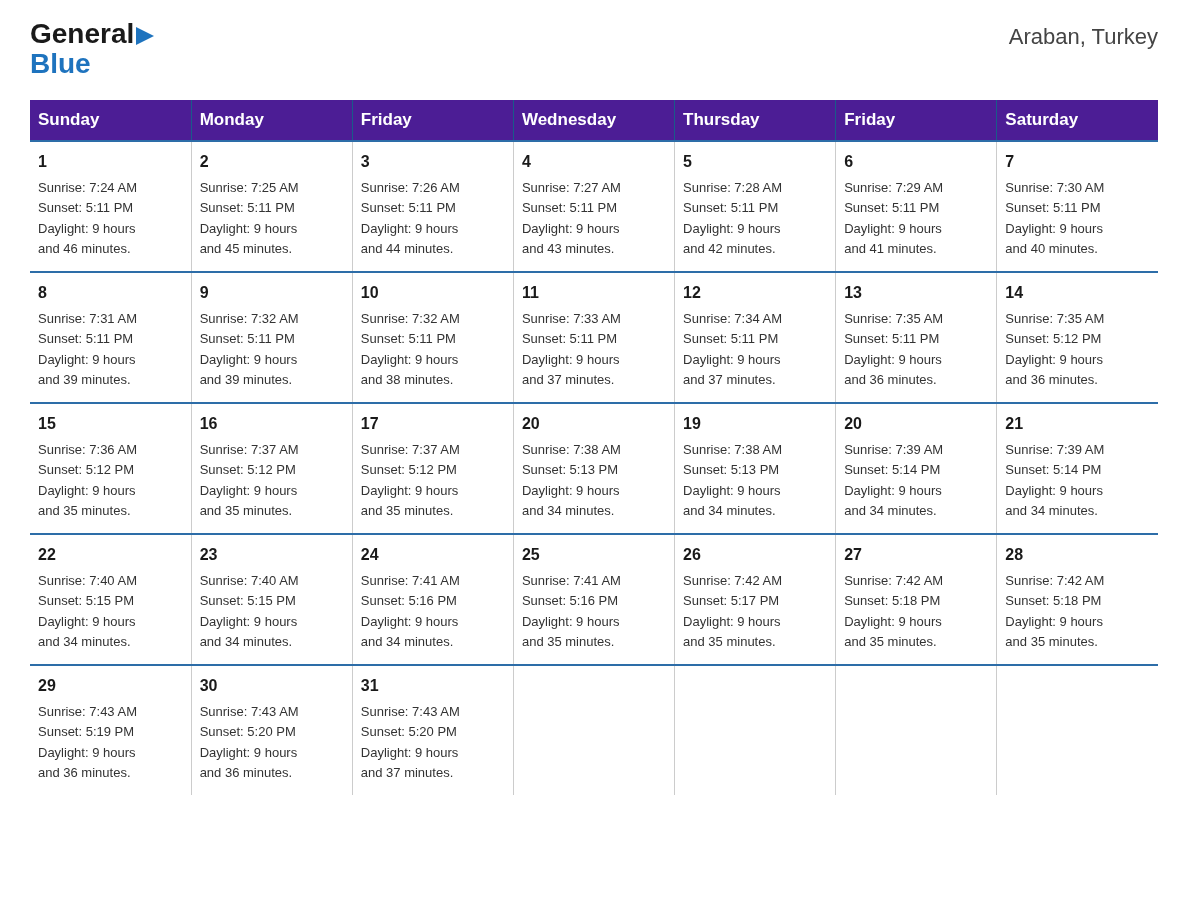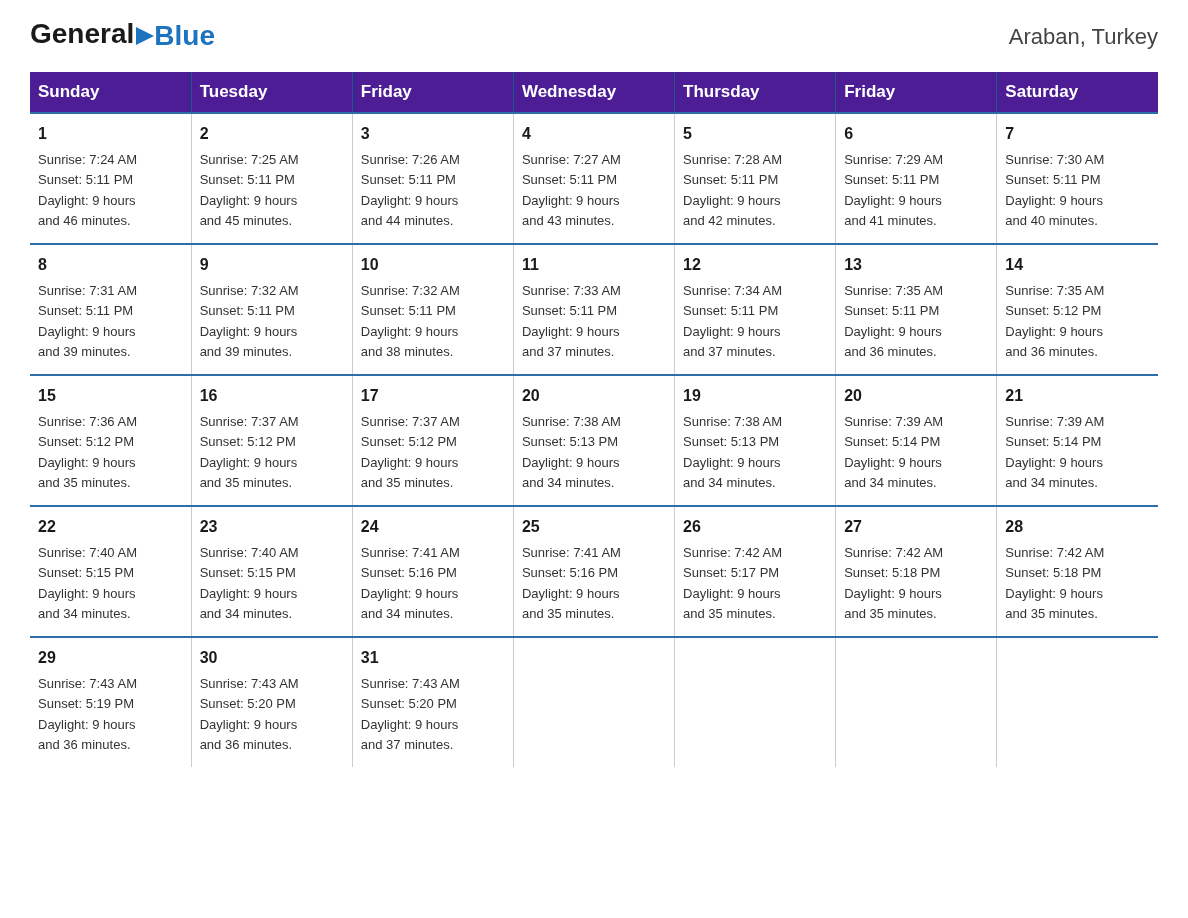--- a/index.html
+++ b/index.html
@@ -11,21 +11,21 @@
       padding: 20px 30px;
     }
     .header {
       display: flex;
       justify-content: space-between;
       align-items: flex-start;
       margin-bottom: 20px;
     }
     .logo {
       display: flex;
-      flex-direction: row;
+      flex-direction: column;
       align-items: flex-start;
     }
     .logo-general {
       font-size: 28px;
       font-weight: bold;
       color: #1a1a1a;
       line-height: 1;
     }
     .logo-blue {
       font-size: 28px;
@@ -112,21 +112,21 @@
   </div>
   <div class="title-block">
     <div class="location">Araban, Turkey</div>
   </div>
 </div>
 
 <table class="calendar">
   <thead>
     <tr>
       <th>Sunday</th>
-      <th>Tuesday</th>
+      <th>Monday</th>
       <th>Friday</th>
       <th>Wednesday</th>
       <th>Thursday</th>
       <th>Friday</th>
       <th>Saturday</th>
     </tr>
   </thead>
   <tbody id="calendar-body">
   <tr>
         <td>

